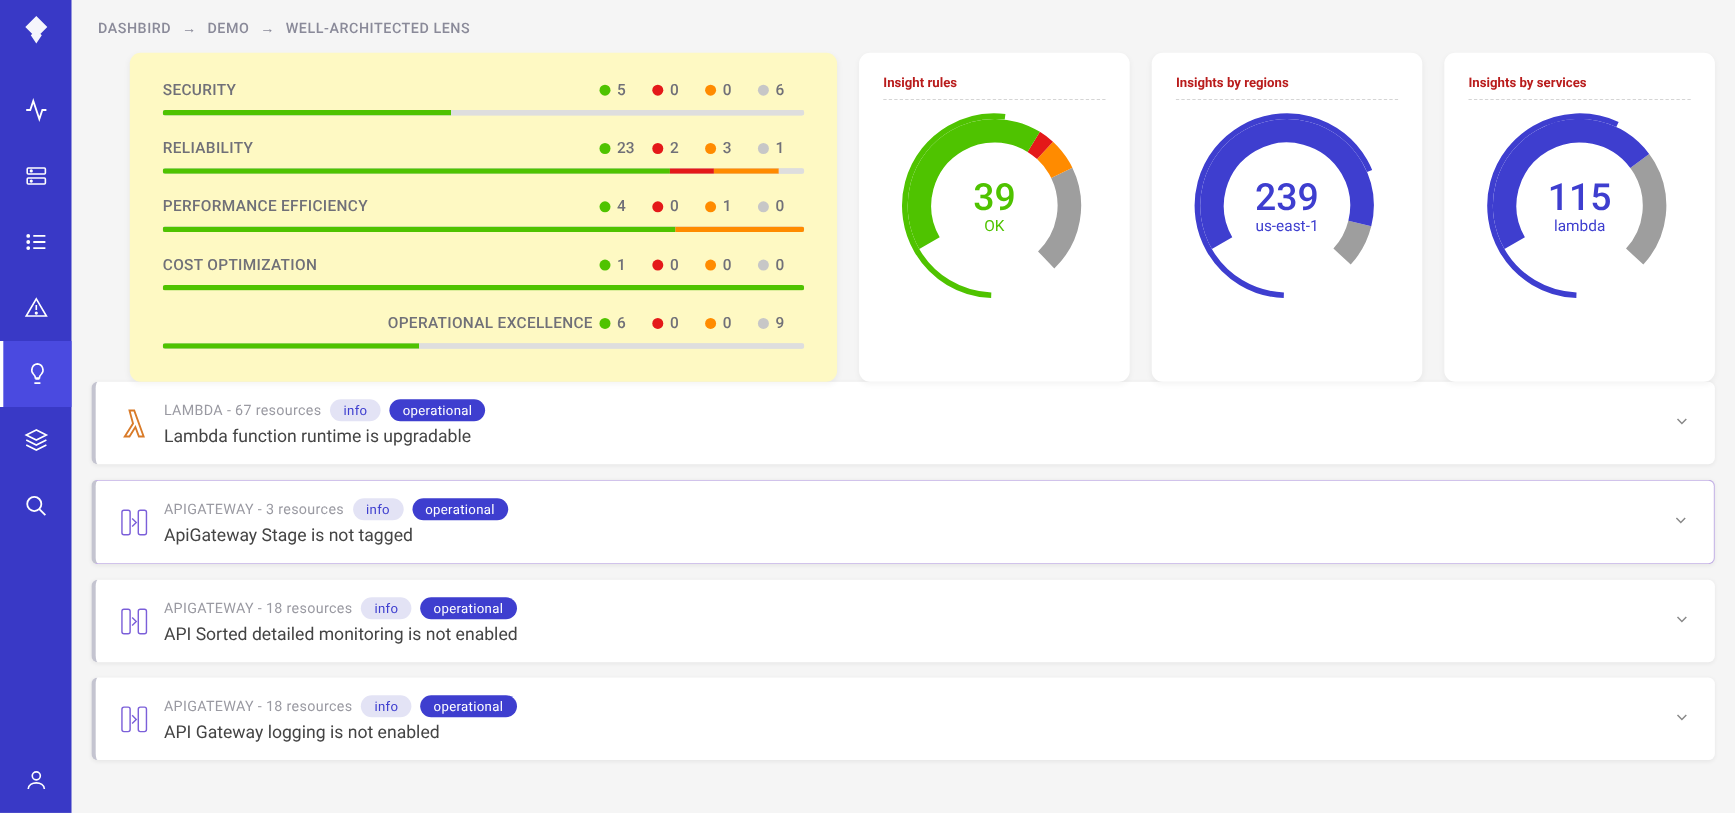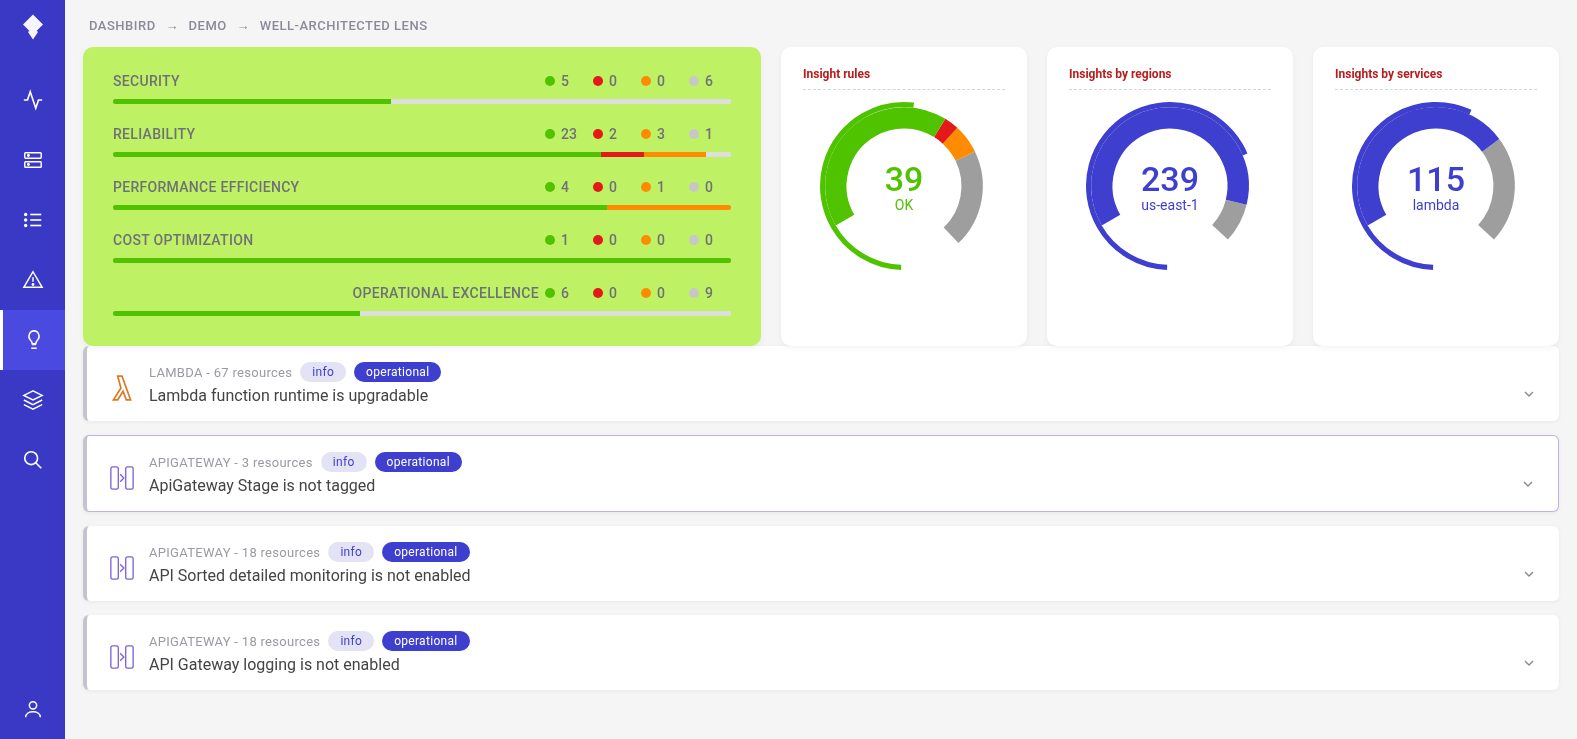--- a/index.html
+++ b/index.html
@@ -7,21 +7,21 @@
   .app { display: flex; height: 100%; }
   .sidebar { width: 65px; background: #3939c6; display: flex; flex-direction: column; align-items: center; padding-top: 12px; }
   .sidebar .logo { margin-bottom: 24px; cursor: pointer; }
   .sidebar .nav-item { width: 65px; height: 60px; display: flex; align-items: center; justify-content: center; cursor: pointer; }
   .sidebar .nav-item.active { background: #4a4ae0; border-left: 3px solid #fff; }
   .sidebar .spacer { flex: 1; }
   .main { flex: 1; padding: 0 18px; overflow-y: auto; }
   .breadcrumb { font-size: 13px; letter-spacing: 0.5px; color: #8a8a99; padding: 18px 6px 14px; font-weight: 500; }
   .breadcrumb .sep { margin: 0 6px; }
   .top-cards { display: flex; gap: 20px; }
-  .pillars-card { flex: 1; background: #bef264; border-radius: 10px; padding: 26px 30px; box-shadow: 0 2px 6px rgba(0,0,0,0.05); }
+  .pillars-card { flex: 1; background: #fef9c3; border-radius: 10px; padding: 26px 30px; box-shadow: 0 2px 6px rgba(0,0,0,0.05); margin-left: 35px; }
   .pillar-row { margin-bottom: 22px; }
   .pillar-row:last-child { margin-bottom: 4px; text-align: right; }
   .pillar-head { display: flex; align-items: center; font-size: 14px; font-weight: 500; color: #707078; }
   .pillar-head .name { flex: 1; letter-spacing: 0.3px; }
   .stat { display: flex; align-items: center; gap: 6px; width: 42px; justify-content: flex-start; margin-left: 6px; font-size: 14px; }
   .dot { width: 10px; height: 10px; border-radius: 50%; display: inline-block; }
   .green { background: #4fc300; }
   .red { background: #e41919; }
   .orange { background: #ff8b00; }
   .grey { background: #c7c7c7; }
@@ -36,21 +36,21 @@
   .donut-center .lbl { font-size: 14px; margin-top: -2px; }
   .rules .num, .rules .lbl { color: #4fc300; }
   .regions .num, .regions .lbl { color: #3e3ecf; }
   .services .num, .services .lbl { color: #3e3ecf; }
   .insights-header { display: flex; align-items: center; justify-content: space-between; padding: 26px 4px 14px; }
   .insights-header h2 { font-size: 24px; font-weight: 400; color: #6e6e76; }
   .sort { font-size: 14px; color: #6e6e76; }
   .sort .opt { margin: 0 4px; }
   .sort .active { color: #3e3ecf; font-weight: 600; text-decoration: underline; }
   .sort .sep { color: #bdbdbd; }
-  .insight-card { background: #fff; border-radius: 6px; box-shadow: 0 1px 4px rgba(0,0,0,0.06); padding: 16px 22px; display: flex; align-items: flex-end; gap: 14px; margin-bottom: 14px; border-left: 4px solid #c4c4d0; cursor: pointer; }
+  .insight-card { background: #fff; border-radius: 6px; box-shadow: 0 1px 4px rgba(0,0,0,0.06); padding: 16px 22px; display: flex; align-items: center; gap: 14px; margin-bottom: 14px; border-left: 4px solid #c4c4d0; cursor: pointer; }
   .insight-card.hover { border: 1px solid #c3b0e6; border-left: 4px solid #c4c4d0; }
   .insight-icon { width: 26px; height: 34px; display: flex; align-items: center; justify-content: center; }
   .insight-body { flex: 1; }
   .insight-meta { font-size: 13px; color: #9a9aa2; letter-spacing: 0.3px; margin-bottom: 4px; display:flex; align-items:center; gap:8px;}
   .badge { display: inline-block; padding: 3px 12px; border-radius: 12px; font-size: 12px; font-weight: 400; }
   .badge.info { background: #e3e3f5; color: #3e3ecf; }
   .badge.op { background: #3e3ecf; color: #fff; }
   .insight-title { font-size: 16px; color: #444; }
   .chevron { color: #9a9aa2; font-size: 14px; }
   svg.donut { transform: rotate(-210deg); }

